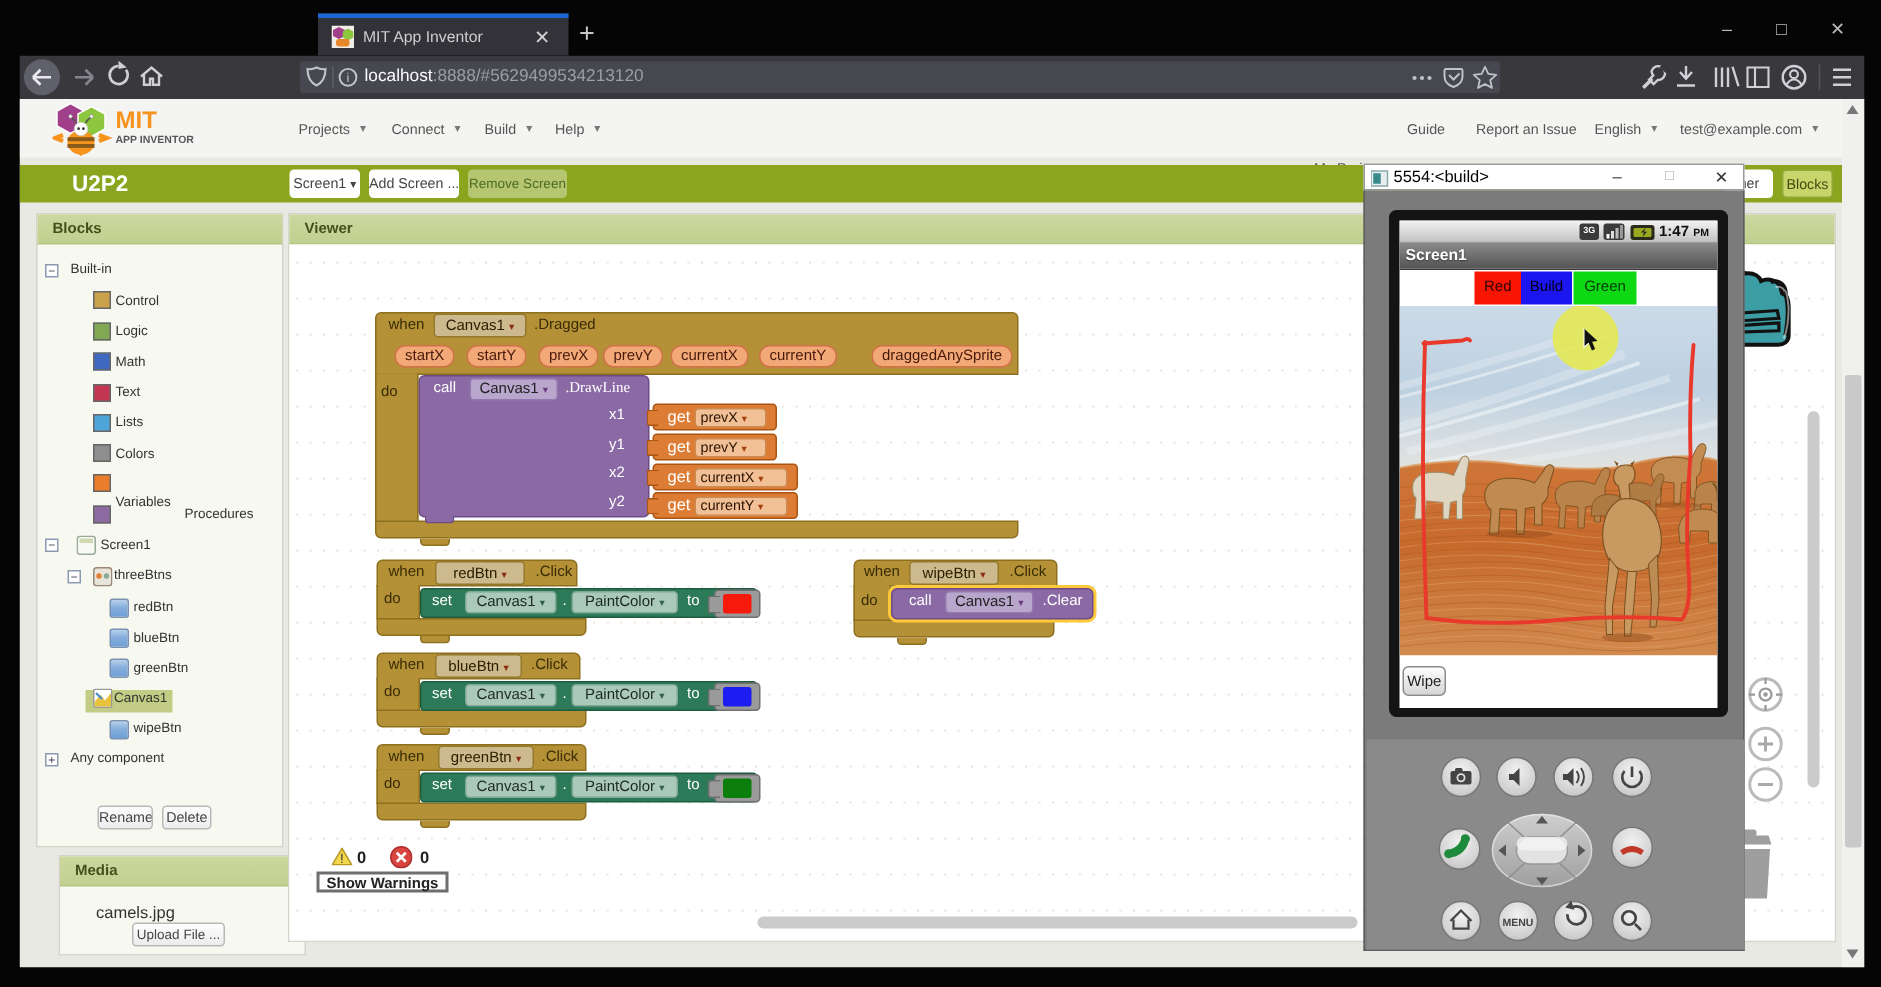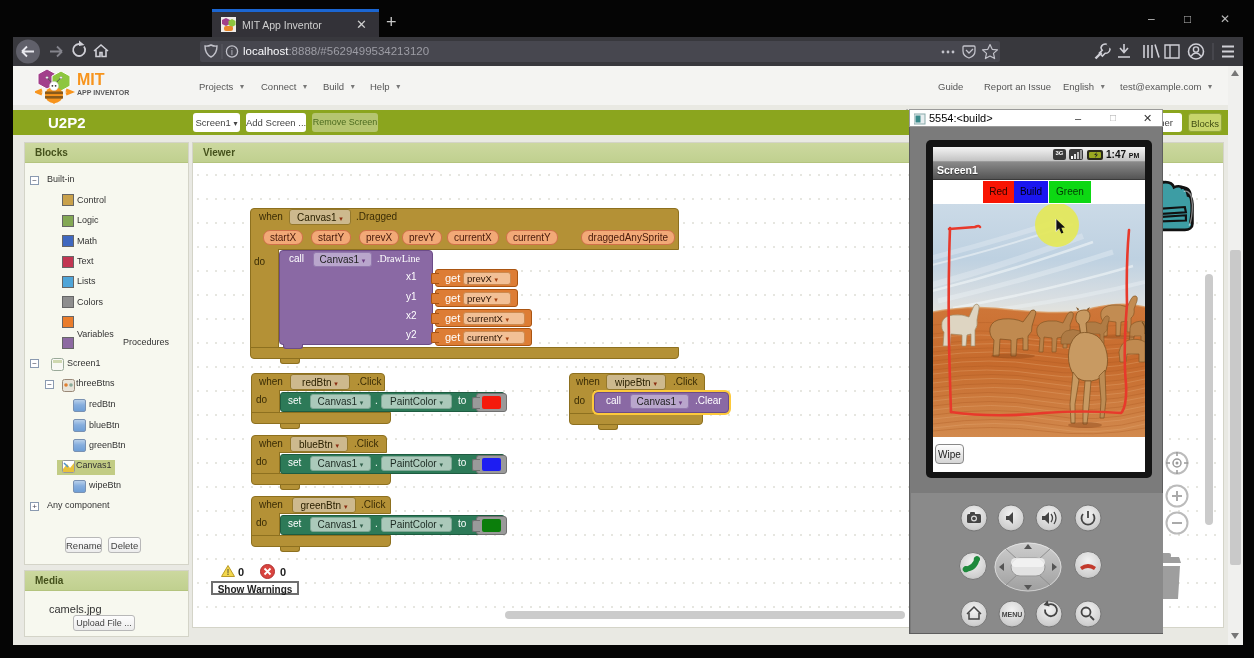--- a/index.html
+++ b/index.html
@@ -156,21 +156,21 @@
           </svg></div>
       <div class="trow" style="left:51px;top:317px;">Canvas1</div>
       <div class="bicon" style="left:48px;top:337px;"></div>
         <div class="trow" style="left:64px;top:337px;">wipeBtn</div>
       <div class="exp" style="left:5px;top:359px;">+</div>
       <div class="trow" style="left:22px;top:357px;">Any component</div>
       <div class="wbtn" style="left:40px;top:394px;width:37px;height:16px;line-height:15px;">Rename</div>
       <div class="wbtn" style="left:83px;top:394px;width:33px;height:16px;line-height:15px;">Delete</div>
     </div>
 
-    <div class="panel" style="left:11px;top:504px;width:165px;height:67px;">
+    <div class="panel" style="left:26px;top:504px;width:165px;height:67px;">
       <div class="phead">Media</div>
       <div style="position:absolute;left:24px;top:32px;font-size:11px;color:#333;">camels.jpg</div>
       <div class="wbtn" style="left:48px;top:44px;width:62px;height:16px;line-height:15px;font-size:9px;">Upload File ...</div>
     </div>
 
     <div id="viewer">
       <div class="phead">Viewer</div>
       <div id="ws">
 
         <div class="gold" style="left:57px;top:45px;width:429px;height:42px;border-radius:4px 4px 0 0;"></div>

